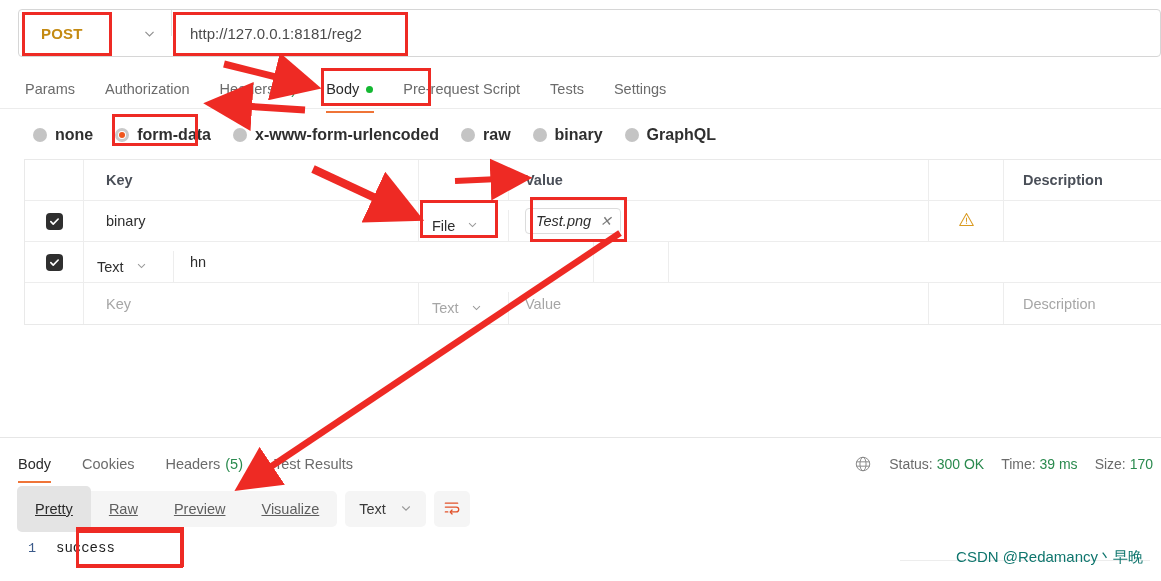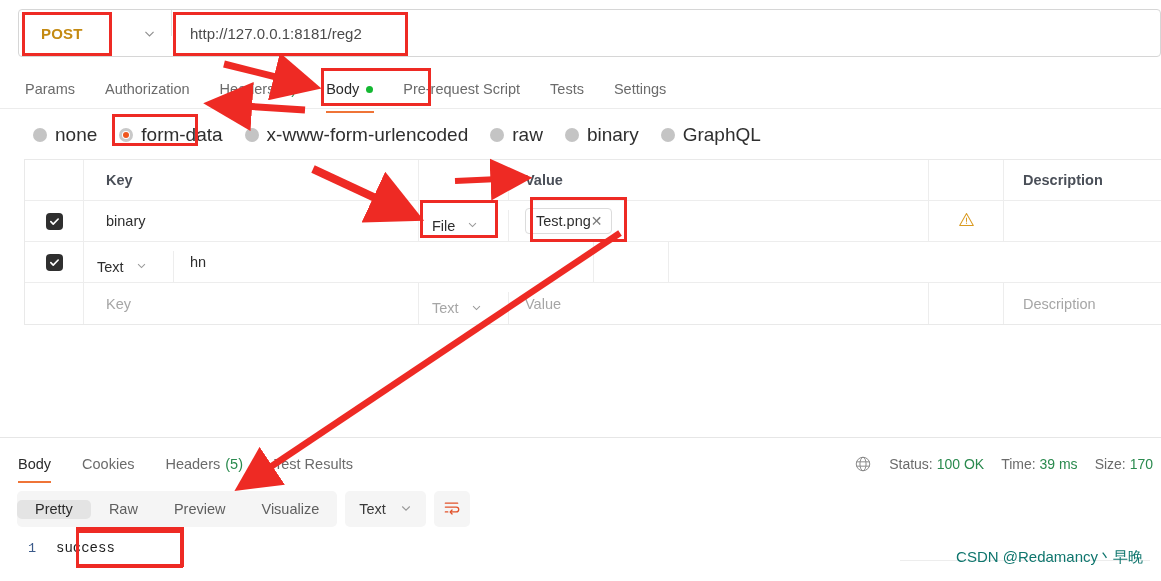--- a/index.html
+++ b/index.html
@@ -66,21 +66,21 @@
     width: 14px; height: 14px; border-radius: 50%; background: #c4c4c4;
     margin-right: 8px; flex: none;
   }
   .radio-dot.sel {
     background: #fff; border: 3px solid #c9c9c9; position: relative;
   }
   .radio-dot.sel::after {
     content: ""; position: absolute; left: 1px; top: 1px;
     width: 6px; height: 6px; border-radius: 50%; background: #f0561d;
   }
-  .radio-label { font-size: 19px; color: #2f2f2f; white-space: nowrap; }
+  .radio-label { font-size: 16px; color: #2f2f2f; white-space: nowrap; font-weight: bold; }
 
   
   .kvtable {
     position: absolute; left: 24px; top: 159px; width: 1137px;
     border: 1px solid #e9e9e9; border-right: none;
     background: #fff;
   }
   .kvrow { display: flex; height: 41px; border-bottom: 1px solid #ededed; }
   .kvrow:last-child { border-bottom: none; }
   .kvrow.header { height: 41px; }
@@ -109,23 +109,23 @@
   .td { color: #2e2e2e; }
   .ph { color: #a6a6a6; }
 
   .cbx {
     width: 17px; height: 17px; border-radius: 4px; background: #2f2f2f;
     display: flex; align-items: center; justify-content: center;
   }
   .cbx svg { display: block; }
   .caret { color: #9a9a9a; font-size: 11px; line-height: 1; }
   .chip {
-    display: inline-flex; align-items: center; 
+    display: inline-flex; align-items: center; gap: 9px;
     border: 1px solid #dcdcdc; border-radius: 4px; background: #fff;
-    padding: 4px 8px 4px 10px; font-size: 14.5px; color: #2e2e2e;
+    padding: 4px 8px 4px 10px; font-size: 14.5px; color: #2e2e2e; font-style: italic;
   }
   .chip-x { color: #7b7b7b; font-size: 14px; cursor: pointer; }
   .warn-tri { color: #d99a21; font-size: 17px; line-height: 1; }
 
   
   .split-line {
     position: absolute; left: 0; top: 437px; width: 1161px; height: 1px; background: #e6e6e6;
   }
   .resp-tabs {
     position: absolute; left: 18px; top: 450px; height: 28px; display: flex; align-items: center;
@@ -146,22 +146,22 @@
   }
   .stat-val { color: #2a8a4e; }
   .globe { width: 18px; height: 18px; color: #8a8a8a; }
 
   
   .viewbar { position: absolute; left: 17px; top: 491px; height: 36px; display: flex; align-items: center; gap: 8px; }
   .seg {
     display: flex; align-items: center; background: #f5f5f5; border-radius: 5px; height: 36px;
   }
   .seg-item {
-    font-size: 14.5px; color: #5f5f5f; padding: 0 18px; height: 19px;
-    display: flex; align-items: center; border-radius: 5px;
+    font-size: 14.5px; color: #5f5f5f; padding: 0 18px; height: 46px;
+    display: flex; align-items: center; border-radius: 5px; text-decoration: underline;
   }
   .seg-item.active { background: #e4e4e4; color: #2b2b2b; }
   .typesel {
     display: flex; align-items: center; gap: 14px; background: #f5f5f5;
     border-radius: 5px; height: 36px; padding: 0 14px; font-size: 14.5px; color: #3a3a3a;
   }
   .wrapbtn {
     width: 36px; height: 36px; background: #f5f5f5; border-radius: 5px;
     display: flex; align-items: center; justify-content: center;
   }
@@ -370,21 +370,21 @@
   <div class="status-row">
     <span class="globe">
       <svg width="18" height="18" viewBox="0 0 20 20">
         <circle cx="10" cy="10" r="7.5" fill="none" stroke="#8a8a8a" stroke-width="1.1"></circle>
         <ellipse cx="10" cy="10" rx="3.4" ry="7.5" fill="none" stroke="#8a8a8a" stroke-width="1.1"></ellipse>
         <path d="M2.6 7.6h14.8M2.6 12.4h14.8" stroke="#8a8a8a" stroke-width="1.1"></path>
       </svg>
     </span>
     <span>
       <span>Status:</span>
-      <span class="stat-val">100 OK</span>
+      <span class="stat-val">300 OK</span>
     </span>
     <span>
       <span>Time:</span>
       <span class="stat-val">39 ms</span>
     </span>
     <span>
       <span>Size:</span>
       <span class="stat-val">170</span>
     </span>
   </div>

